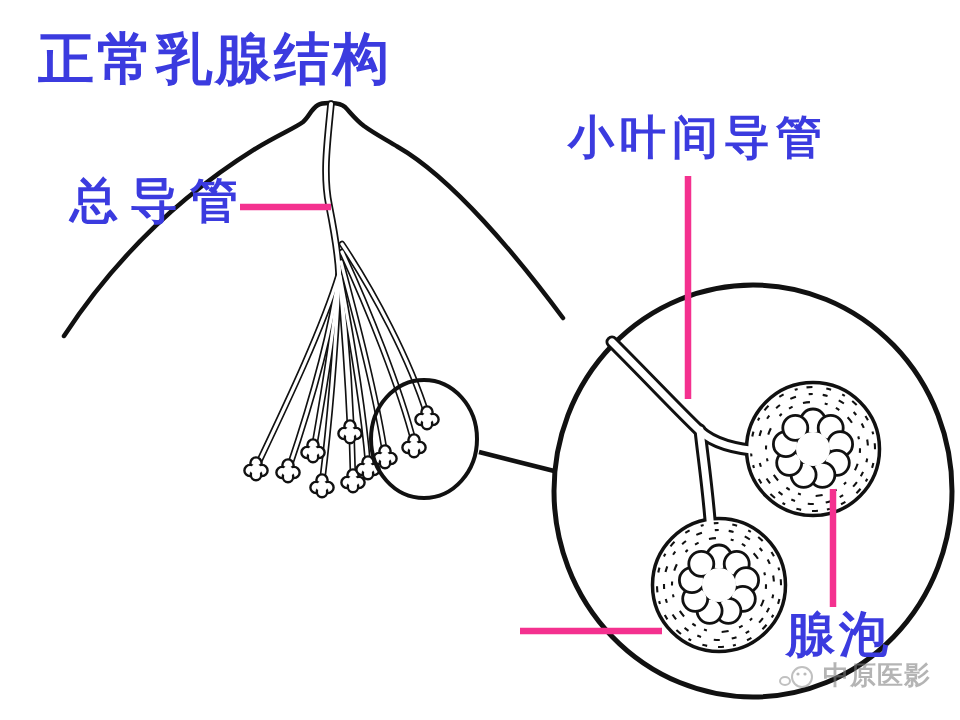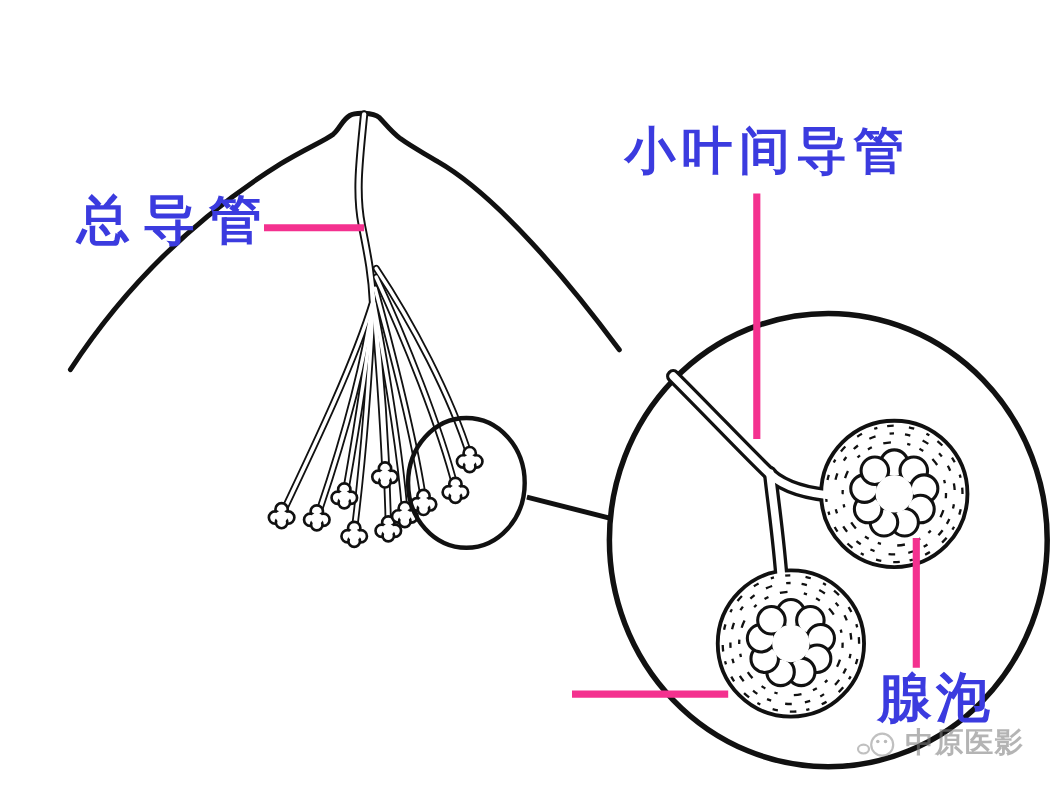--- a/index.html
+++ b/index.html
@@ -9,21 +9,21 @@
   }
   #diagram-svg{position:absolute;left:0;top:0;}
   .lbl{
     position:absolute;color:#3b3bdf;font-weight:bold;white-space:nowrap;
     line-height:1;user-select:none;
   }
   #title{left:38px;top:30px;font-size:56px;letter-spacing:3px;}
   #lbl-main-duct{left:70px;top:176px;font-size:48px;letter-spacing:12px;}
   #lbl-interlobular-duct{left:568px;top:114px;font-size:46px;letter-spacing:6px;text-align:center;}
   #lbl-breast-lobule{left:290px;top:598px;font-size:46px;letter-spacing:5px;}
-  #lbl-acinus{left:786px;top:610px;font-size:49px;letter-spacing:4px;margin-left:12px;}
+  #lbl-acinus{left:786px;top:610px;font-size:49px;letter-spacing:4px;}
   #watermark{
     position:absolute;left:778px;top:658px;display:flex;align-items:center;gap:5px;
     color:rgba(125,125,125,0.58);font-size:26px;font-weight:bold;letter-spacing:1px;
     font-family:"DejaVu Sans","Liberation Sans",sans-serif;
     text-align:right;
   }
 </style>
 </head>
 <body>
 
@@ -148,20 +148,21 @@
     </g>
 
     <g stroke="#f4318f" stroke-width="6.5">
       <line x1="240" y1="207" x2="331" y2="207"></line>
       <line x1="688" y1="176" x2="688" y2="399"></line>
       <line x1="833" y1="489" x2="833" y2="607"></line>
       <line x1="520" y1="631" x2="662" y2="631"></line>
     </g>
   </svg>
 
+  <div class="lbl" id="title">正常乳腺结构</div>
   <div class="lbl" id="lbl-main-duct">总导管</div>
   <div class="lbl" id="lbl-interlobular-duct">小叶间导管</div>
   <div class="lbl" id="lbl-acinus">腺泡</div>
 
   <div id="watermark">
     <svg width="40" height="32" viewBox="0 0 40 32">
       <g stroke="rgba(140,140,140,0.55)" stroke-width="2" fill="none">
         <ellipse cx="7" cy="21" rx="5" ry="4"></ellipse>
         <circle cx="24" cy="17" r="10"></circle>
       </g>

